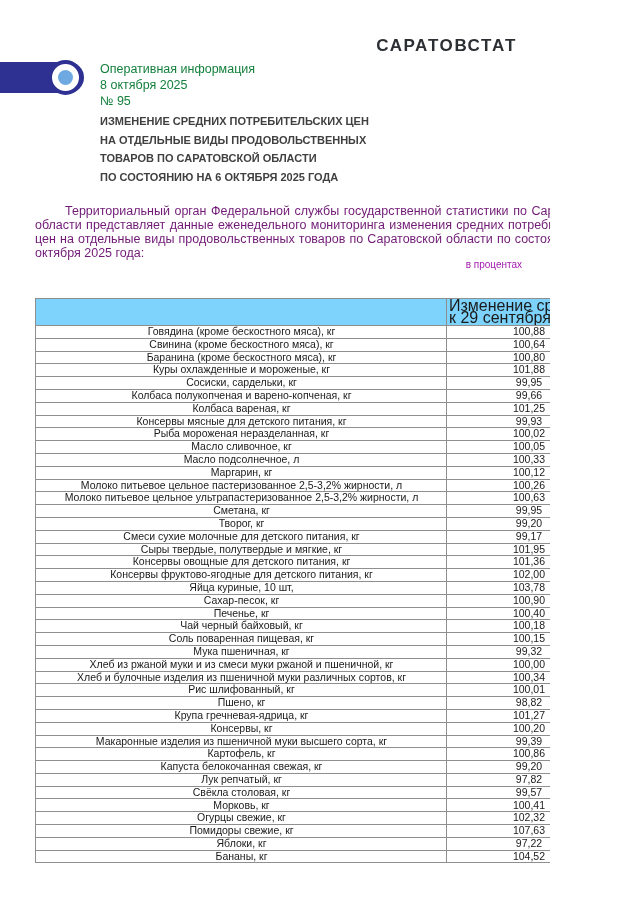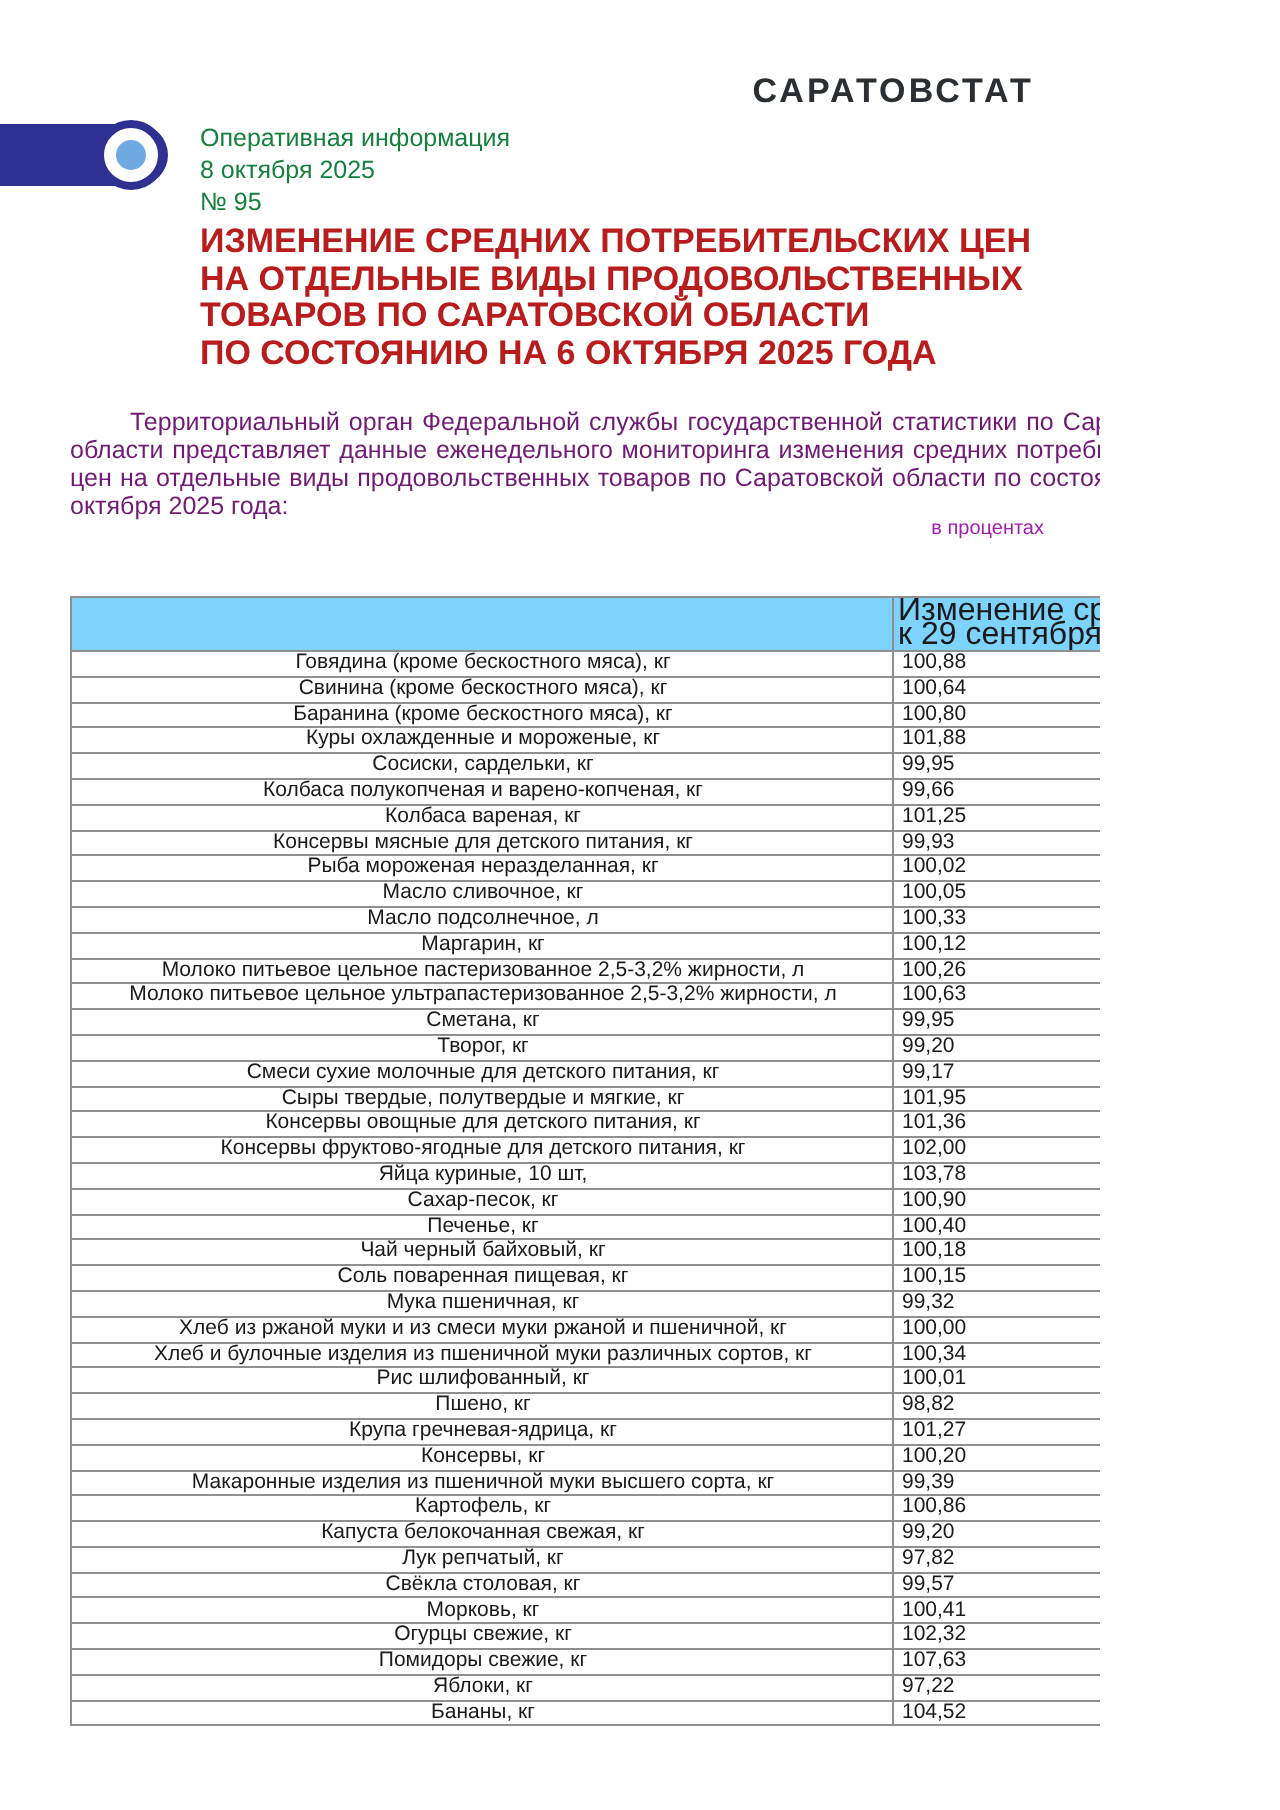--- a/index.html
+++ b/index.html
@@ -61,23 +61,23 @@
     top: 61px;
     width: 520px;
   }
   .meta-line {
     font-size: 12.5px;
     line-height: 16px;
     color: #15803d;
   }
   .doc-title {
     margin-top: 3px;
-    color: #b91c1c;
+    color: #404040;
     font-weight: bold;
-    font-size: 17px;
+    font-size: 11px;
     line-height: 18.5px;
   }
 
   
   .intro {
     position: absolute;
     left: 35px;
     top: 204px;
     width: 571px;
     font-size: 12.5px;
@@ -119,21 +119,21 @@
     padding: 1px 2px;
     color: #1a1a1a;
   }
   .price-table tbody td {
     height: 11.8px;
     font-size: 10.5px;
     line-height: 11.6px;
     color: #1a1a1a;
   }
   .price-table td.item-name { padding: 0 4px 0 5px; text-align: center; }
-  .price-table td.item-value { padding: 0 5px 0 4px; text-align: left; }
+  .price-table td.item-value { padding: 0 5px 0 4px; text-align: center; }
 
   
   .red-mark-1 {
     position: absolute;
     left: 628px;
     top: 202px;
     width: 10px;
     height: 13px;
     background: #cf2e27;
   }

